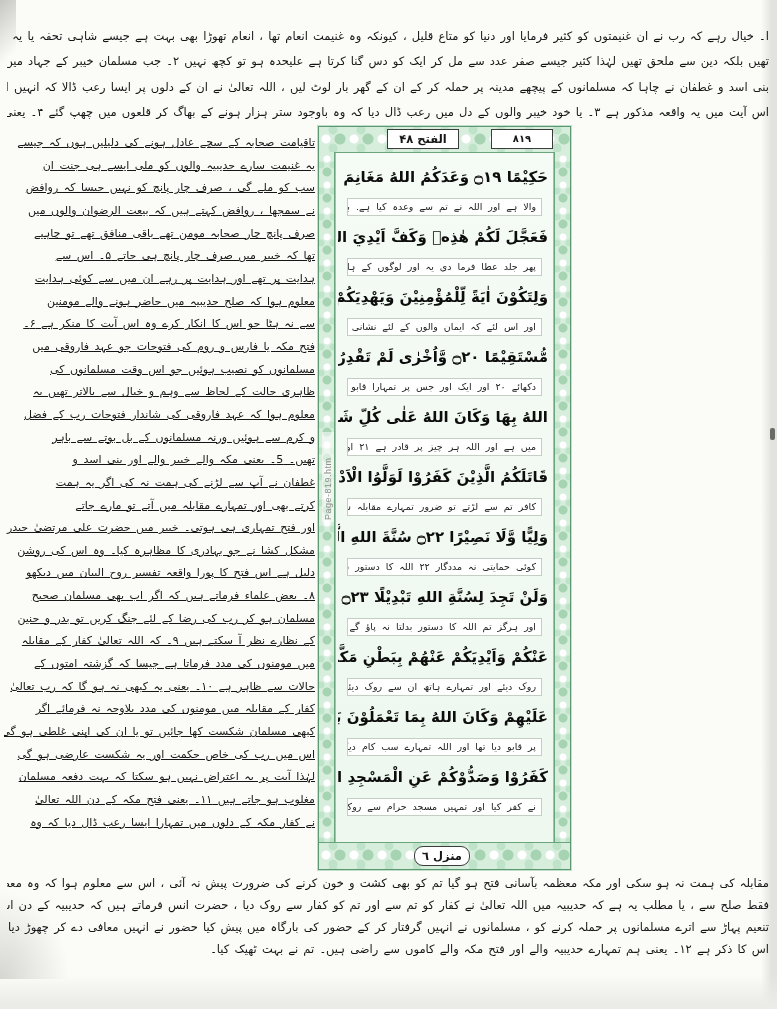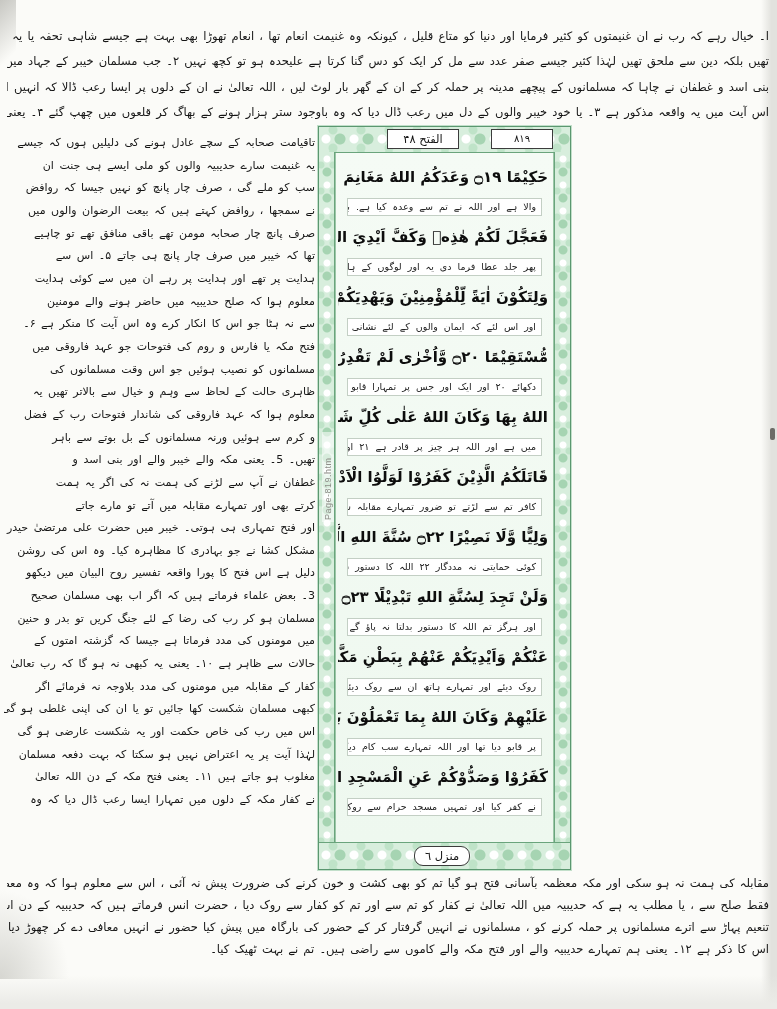--- a/index.html
+++ b/index.html
@@ -30,21 +30,21 @@
 
   
   .u-line,.u-line-col,.u-line-bottom{
     direction:rtl;text-align:right;white-space:nowrap;overflow:hidden;
     word-spacing:1.5px;
   }
   .top-block{position:absolute;right:8px;top:24px;width:762px;
     font-size:11.5px;line-height:25.4px;}
   .left-col{position:absolute;right:462px;top:132px;width:311px;
     font-size:11px;line-height:22.65px;}
-  .left-col .u-line-col{word-spacing:2px;}
+  .left-col .u-line-col{word-spacing:2px;text-decoration:underline;}
   .bottom-block{position:absolute;right:8px;top:872px;width:762px;
     font-size:11.5px;line-height:22px;}
 
   
   .qbox{position:absolute;left:318px;top:126px;width:251px;height:742px;
     background:#f2faf3;
     border:1px solid #5b9770;box-shadow:0 0 0 1px #c2dfca;}
   .floral{
     background-color:var(--band-green);
     background-image:
@@ -65,21 +65,21 @@
   }
   .qbox-band-top{position:absolute;top:0;left:0;right:0;height:25px;
     border-bottom:1px solid #6aa47c;}
   .qbox-band-bottom{position:absolute;bottom:0;left:0;right:0;height:26px;
     border-top:1px solid #6aa47c;}
   .qbox-side-l{position:absolute;left:0;top:25px;bottom:26px;width:15px;border-right:1px solid #6aa47c;}
   .qbox-side-r{position:absolute;right:0;top:25px;bottom:26px;width:15px;border-left:1px solid #6aa47c;}
   .band-label{
     position:absolute;top:2px;height:18px;line-height:18px;
     background:#ffffff;border:1px solid #3c3c3c;
-    font-size:11.5px;font-weight:normal;text-align:center;
+    font-size:11.5px;font-weight:bold;text-align:center;
     direction:rtl;white-space:nowrap;overflow:hidden;padding:0 4px;
   }
   .lbl-surah{left:68px;width:62px;}
   .lbl-pageno{left:172px;width:52px;font-size:10px;}
   .lbl-manzil{left:95px;width:46px;top:3px;border-radius:9px;}
 
   .qbox-content{
     position:absolute;left:16px;right:16px;top:26px;bottom:27px;
     background:linear-gradient(#f5fbf5,#eef8ef);
     border-left:1px solid #9cc7a8;border-right:1px solid #9cc7a8;
@@ -136,22 +136,23 @@
       <div class="u-line-col">مسلمانوں کو نصیب ہوئیں جو اس وقت مسلمانوں کی</div>
       <div class="u-line-col">ظاہری حالت کے لحاظ سے وہم و خیال سے بالاتر تھیں یہ</div>
       <div class="u-line-col">معلوم ہوا کہ عہد فاروقی کی شاندار فتوحات رب کے فضل</div>
       <div class="u-line-col">و کرم سے ہوئیں ورنہ مسلمانوں کے بل بوتے سے باہر</div>
       <div class="u-line-col">تھیں۔ 5۔ یعنی مکہ والے خیبر والے اور بنی اسد و</div>
       <div class="u-line-col">غطفان نے آپ سے لڑنے کی ہمت نہ کی اگر یہ ہمت</div>
       <div class="u-line-col">کرتے بھی اور تمہارے مقابلہ میں آتے تو مارے جاتے</div>
       <div class="u-line-col">اور فتح تمہاری ہی ہوتی۔ خیبر میں حضرت علی مرتضیٰ حیدر</div>
       <div class="u-line-col">مشکل کشا نے جو بہادری کا مظاہرہ کیا۔ وہ اس کی روشن</div>
       <div class="u-line-col">دلیل ہے اس فتح کا پورا واقعہ تفسیر روح البیان میں دیکھو</div>
-      <div class="u-line-col">3۔ بعض علماء فرماتے ہیں کہ اگر اب بھی مسلمان صحیح</div>
+      <div class="u-line-col">۸۔ بعض علماء فرماتے ہیں کہ اگر اب بھی مسلمان صحیح</div>
       <div class="u-line-col">مسلمان ہو کر رب کی رضا کے لئے جنگ کریں تو بدر و حنین</div>
+      <div class="u-line-col">کے نظارے نظر آ سکتے ہیں ۹۔ کہ اللہ تعالیٰ کفار کے مقابلہ</div>
       <div class="u-line-col">میں مومنوں کی مدد فرماتا ہے جیسا کہ گزشتہ امتوں کے</div>
       <div class="u-line-col">حالات سے ظاہر ہے ۱۰۔ یعنی یہ کبھی نہ ہو گا کہ رب تعالیٰ</div>
       <div class="u-line-col">کفار کے مقابلہ میں مومنوں کی مدد بلاوجہ نہ فرمائے اگر</div>
       <div class="u-line-col">کبھی مسلمان شکست کھا جائیں تو یا ان کی اپنی غلطی ہو گی یا</div>
       <div class="u-line-col">اس میں رب کی خاص حکمت اور یہ شکست عارضی ہو گی</div>
       <div class="u-line-col">لہٰذا آیت پر یہ اعتراض نہیں ہو سکتا کہ بہت دفعہ مسلمان</div>
       <div class="u-line-col">مغلوب ہو جاتے ہیں ۱۱۔ یعنی فتح مکہ کے دن اللہ تعالیٰ</div>
       <div class="u-line-col">نے کفار مکہ کے دلوں میں تمہارا ایسا رعب ڈال دیا کہ وہ</div>
     </div>
 

